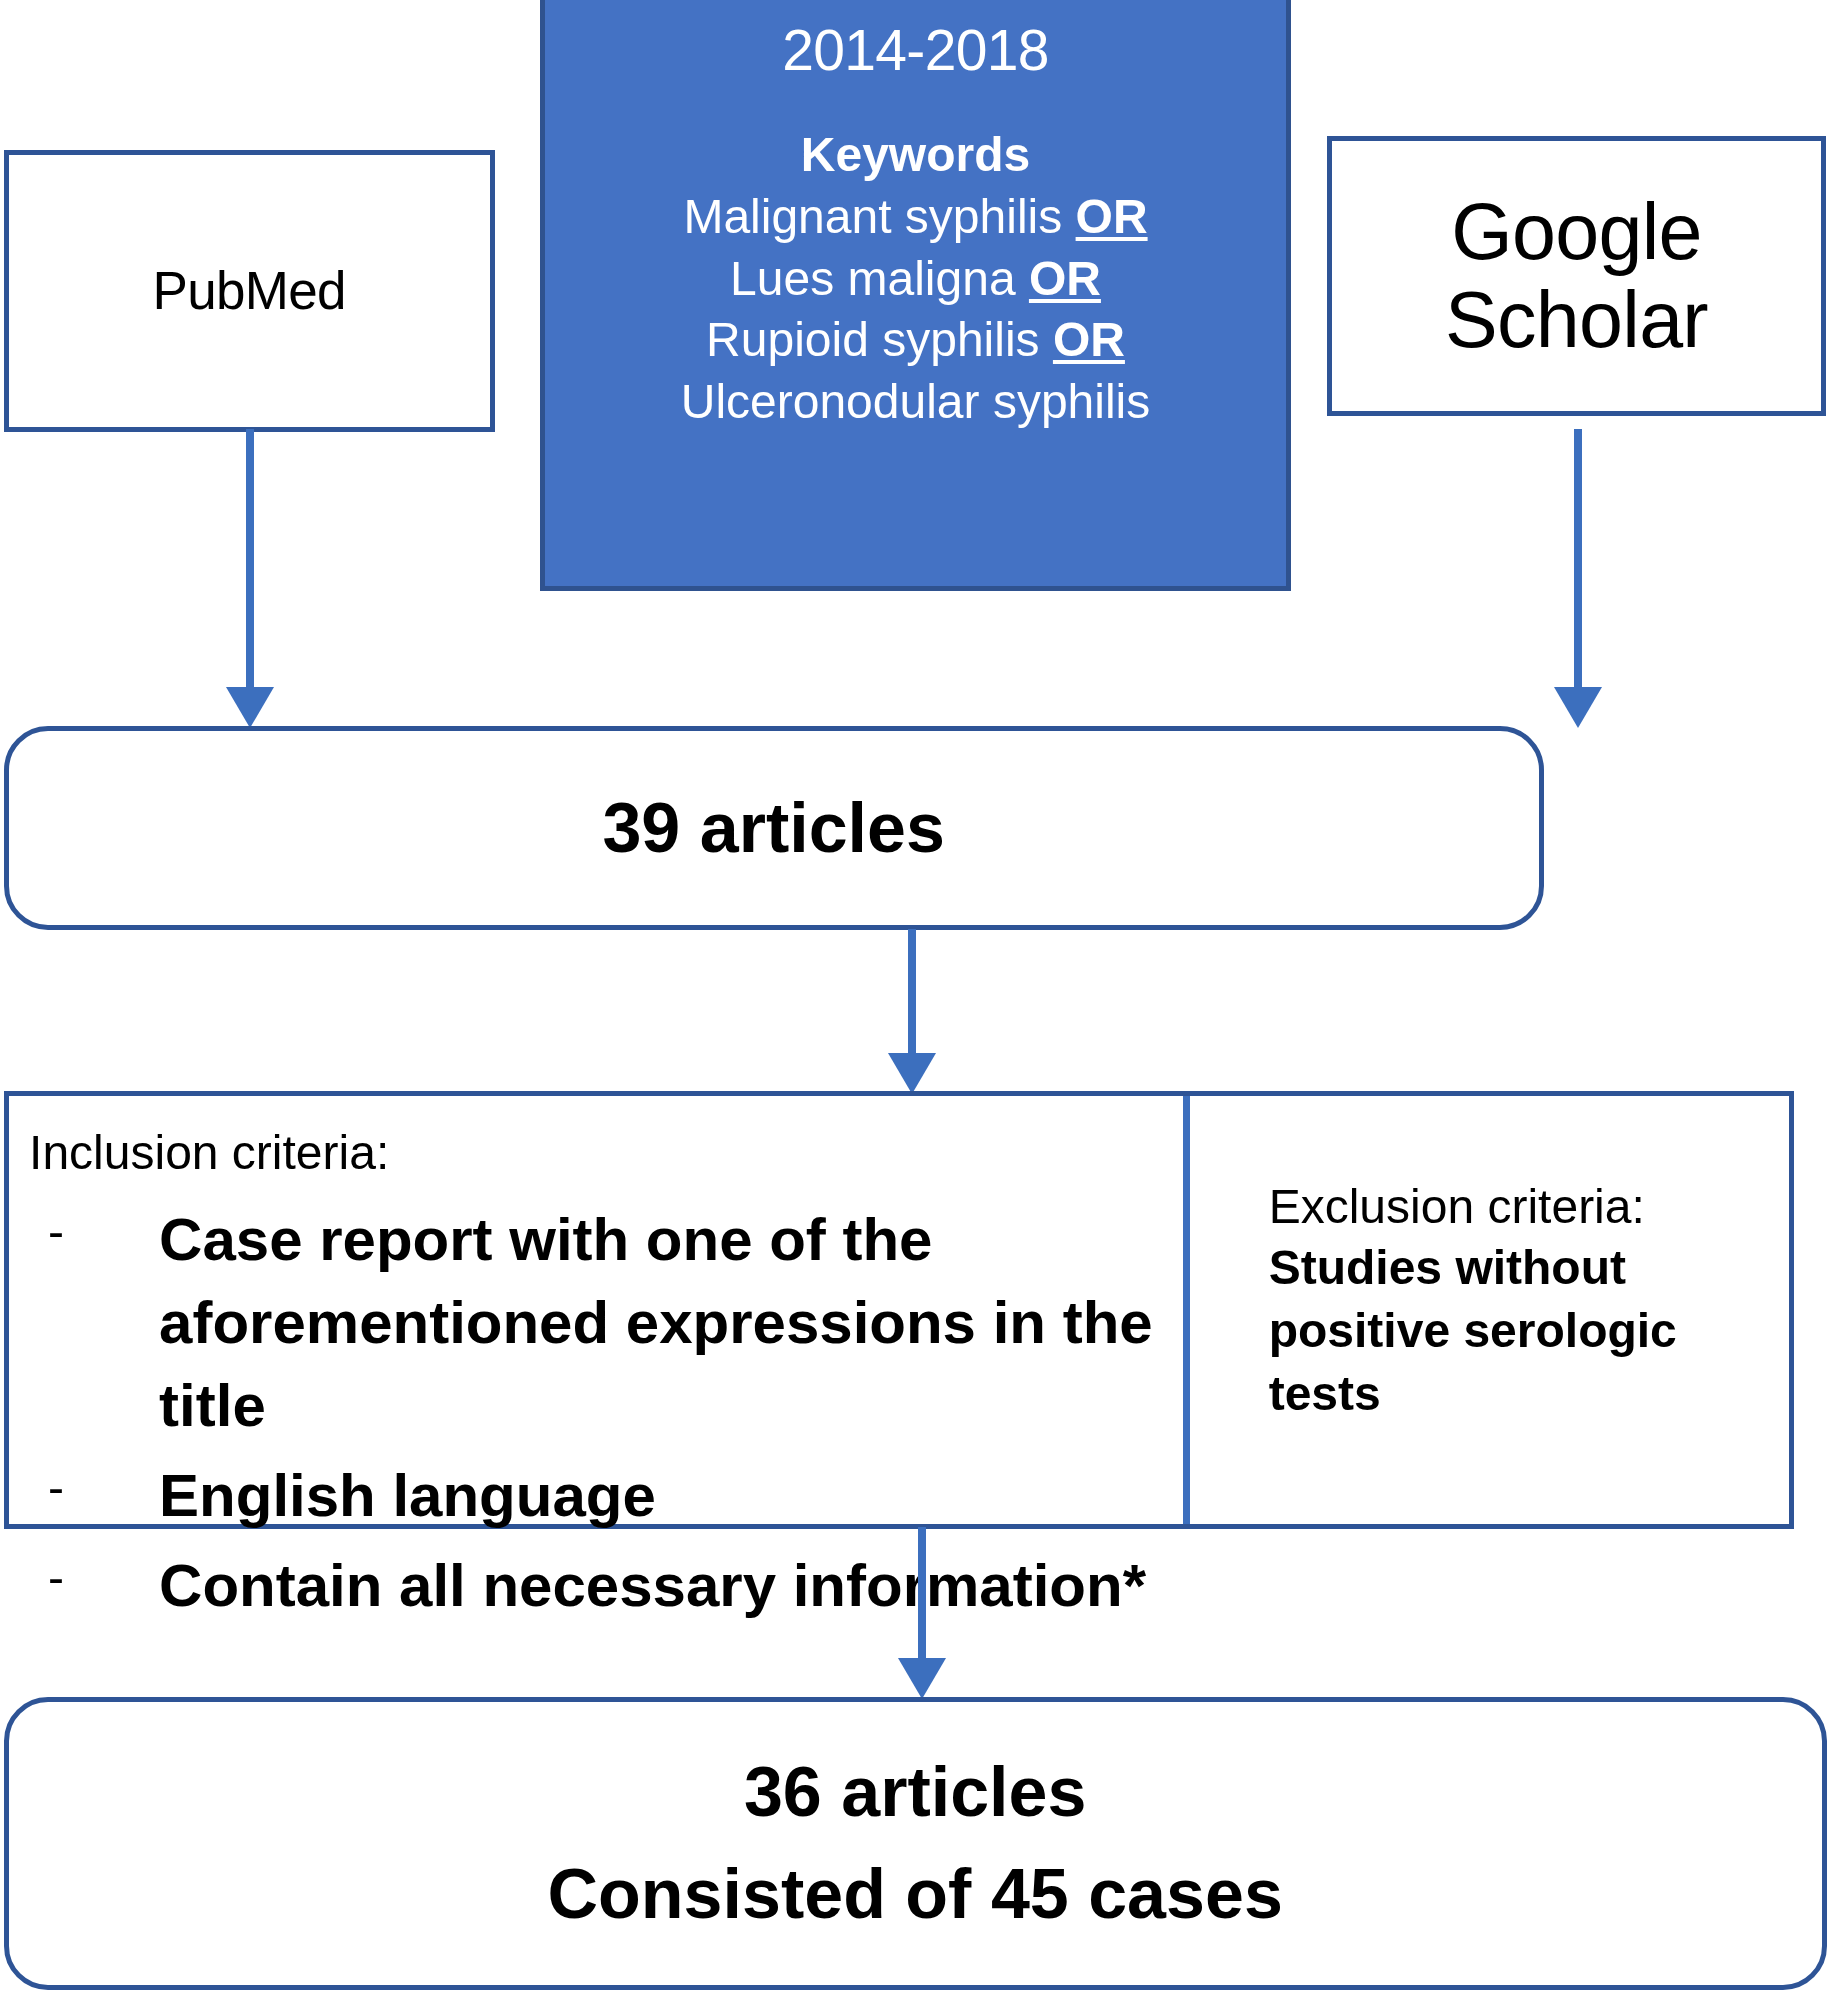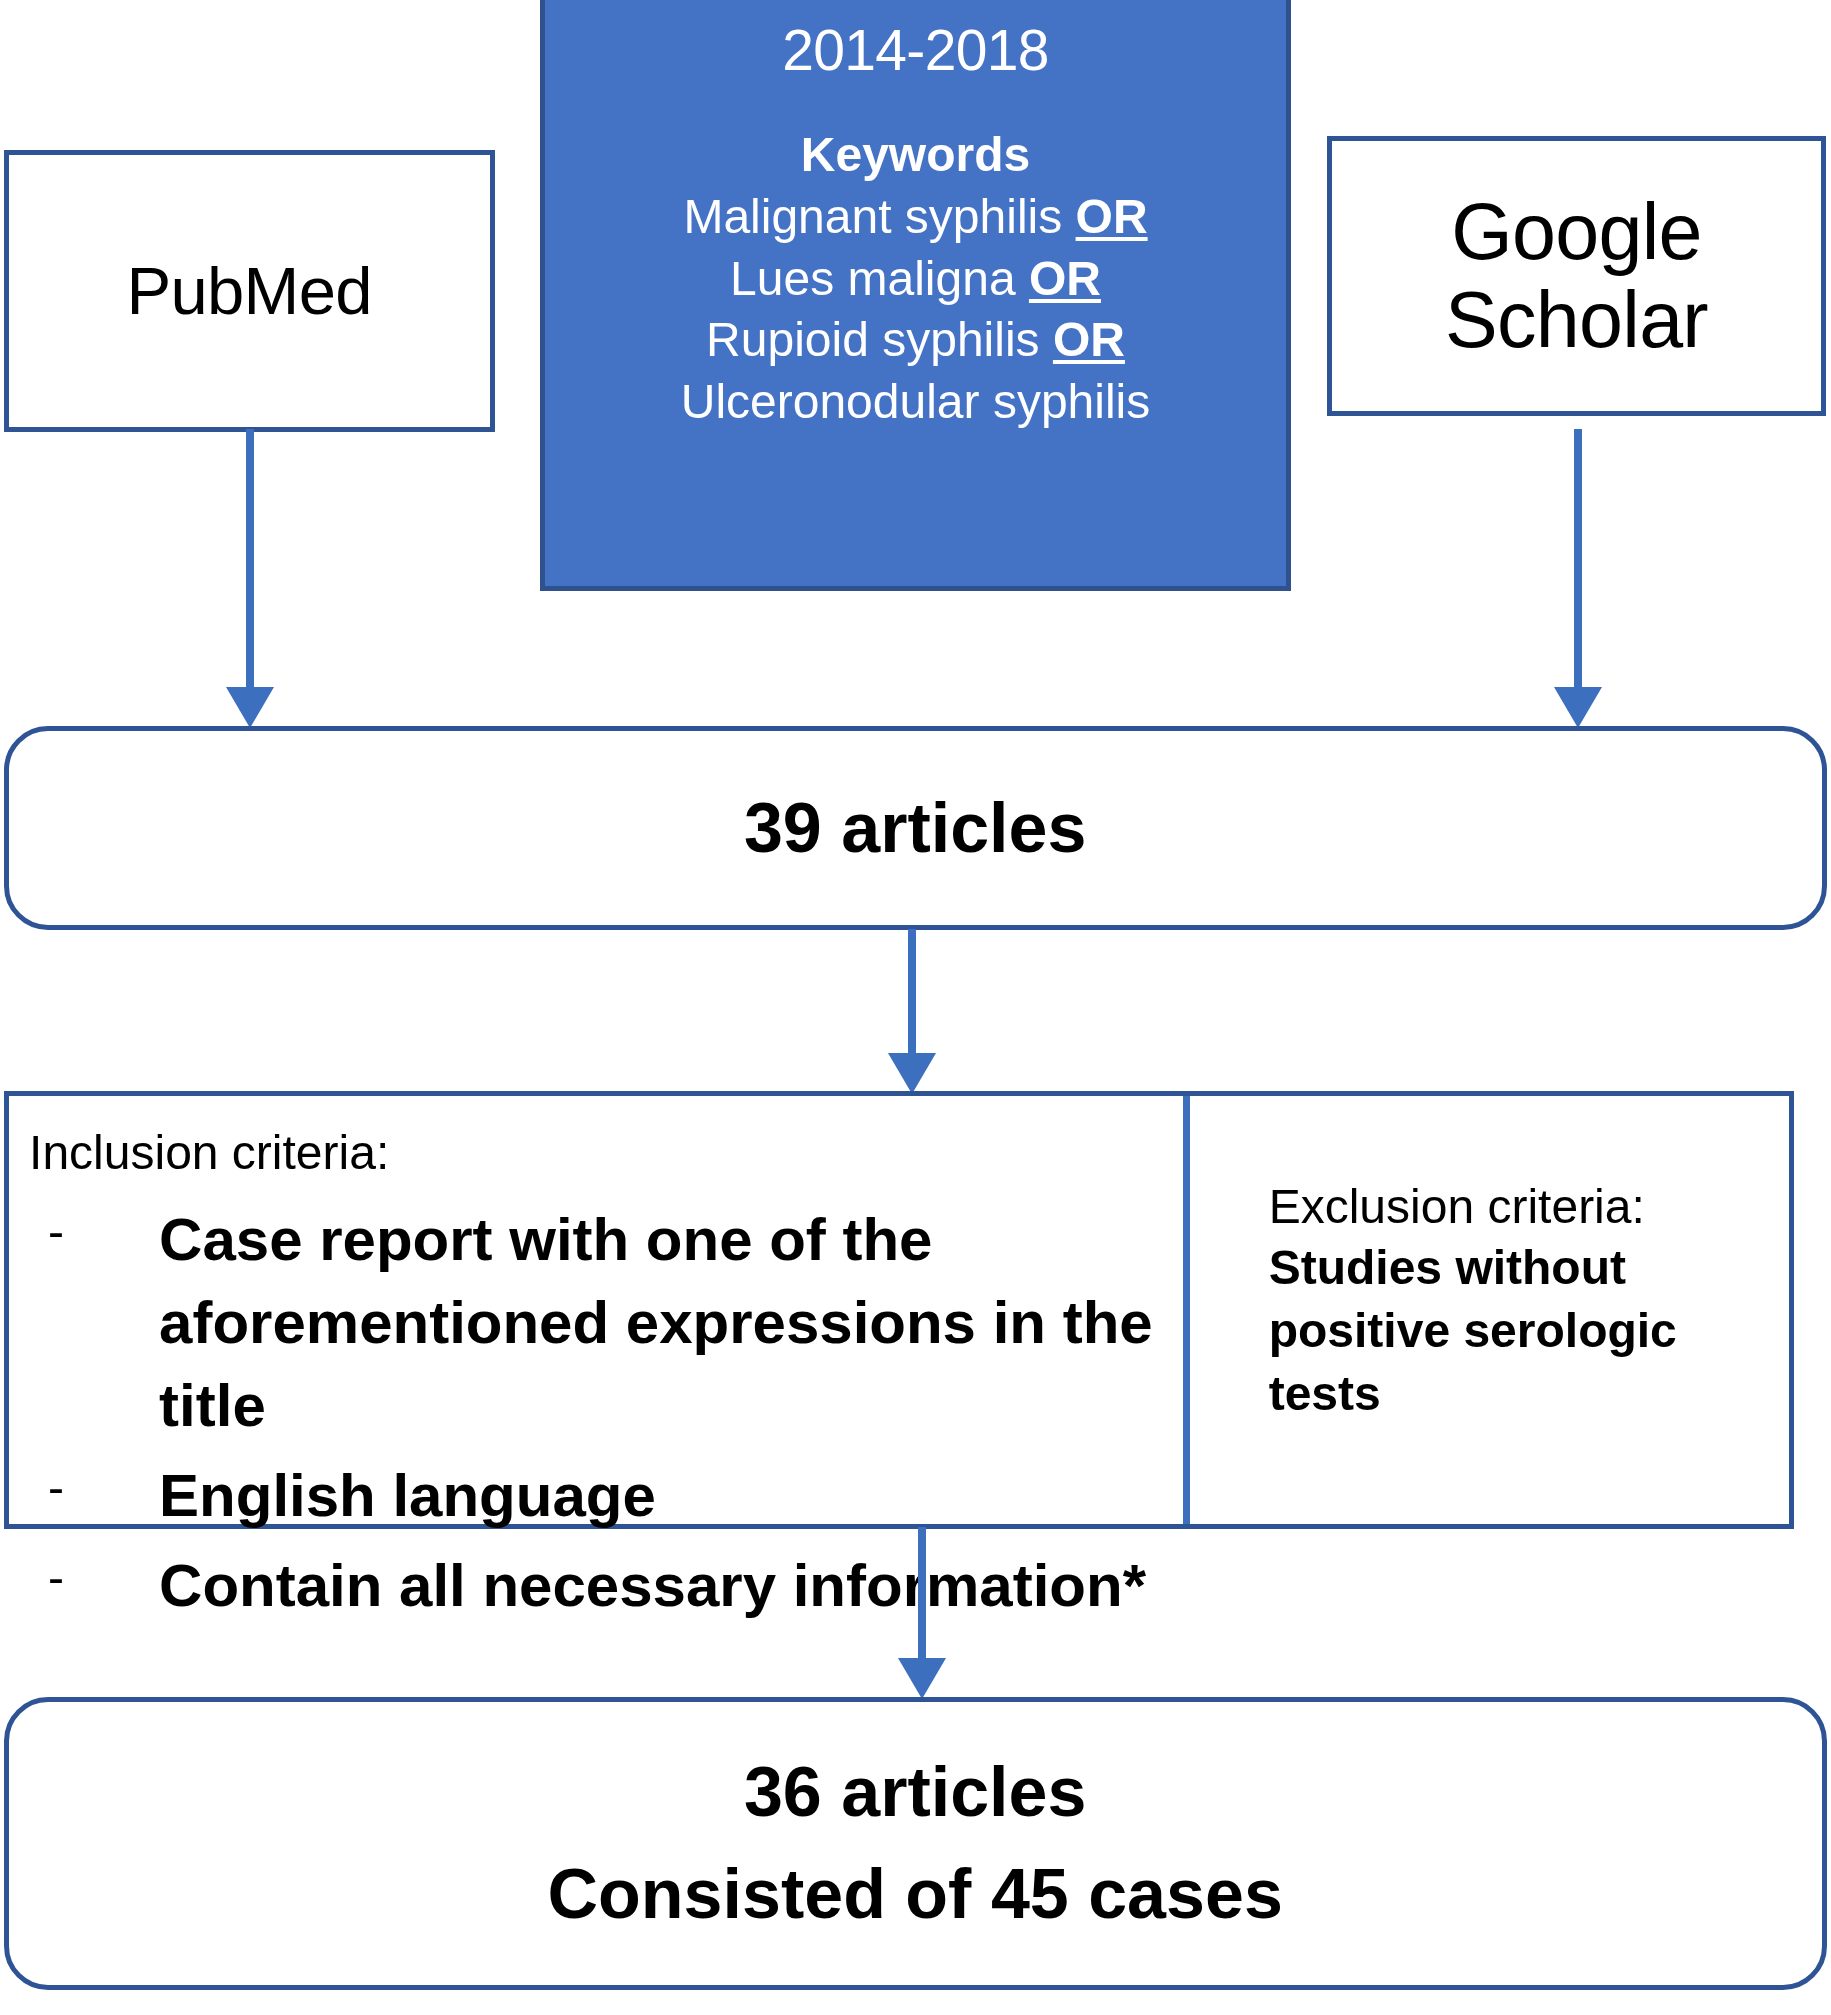--- a/index.html
+++ b/index.html
@@ -38,21 +38,21 @@
   }
 
   
   #pubmed-box {
     left: 3.7px;
     top: 150px;
     width: 491px;
     height: 282px;
   }
   #pubmed-box .label {
-    font-size: 67px;
+    font-size: 53px;
     letter-spacing: -0.7px;
   }
 
   #scholar-box {
     left: 1327px;
     top: 136px;
     width: 499px;
     height: 280px;
   }
   #scholar-box .label {
@@ -97,21 +97,21 @@
   #keywords-box .kw-line .op {
     font-weight: bold;
     text-decoration: underline;
     text-underline-offset: 4.4px;
   }
 
   
   #articles39-box {
     left: 3.7px;
     top: 726px;
-    width: 1823px;
+    width: 1540px;
     height: 204px;
   }
   #articles39-box .label {
     font-size: 70px;
     font-weight: bold;
   }
 
   #final-box {
     left: 3.7px;
     top: 1697px;

